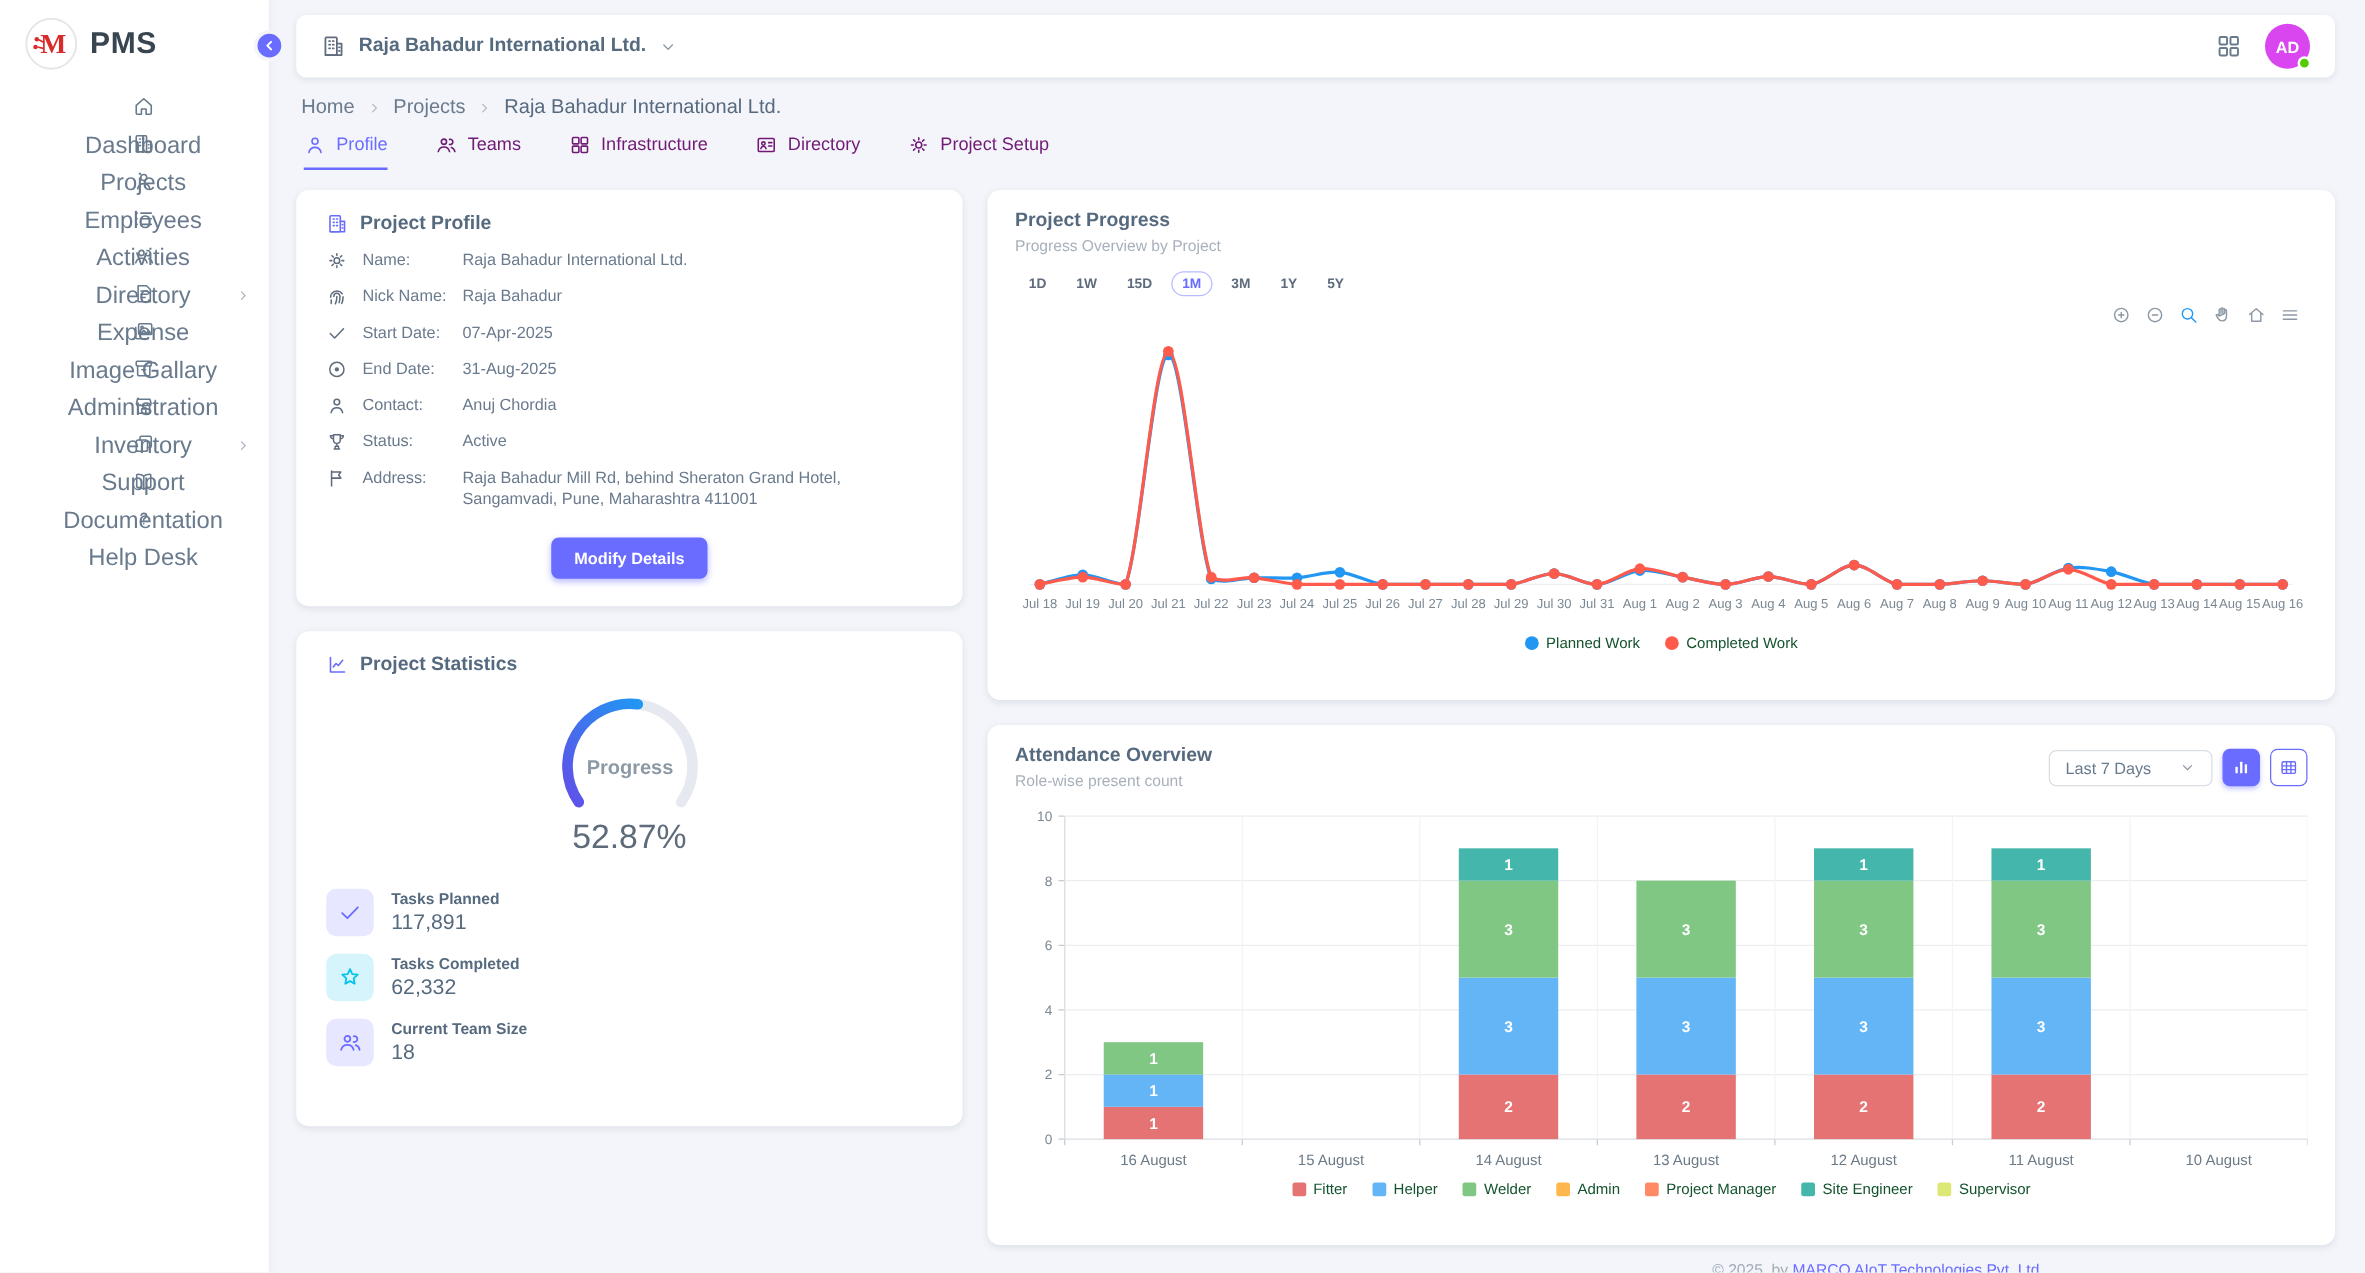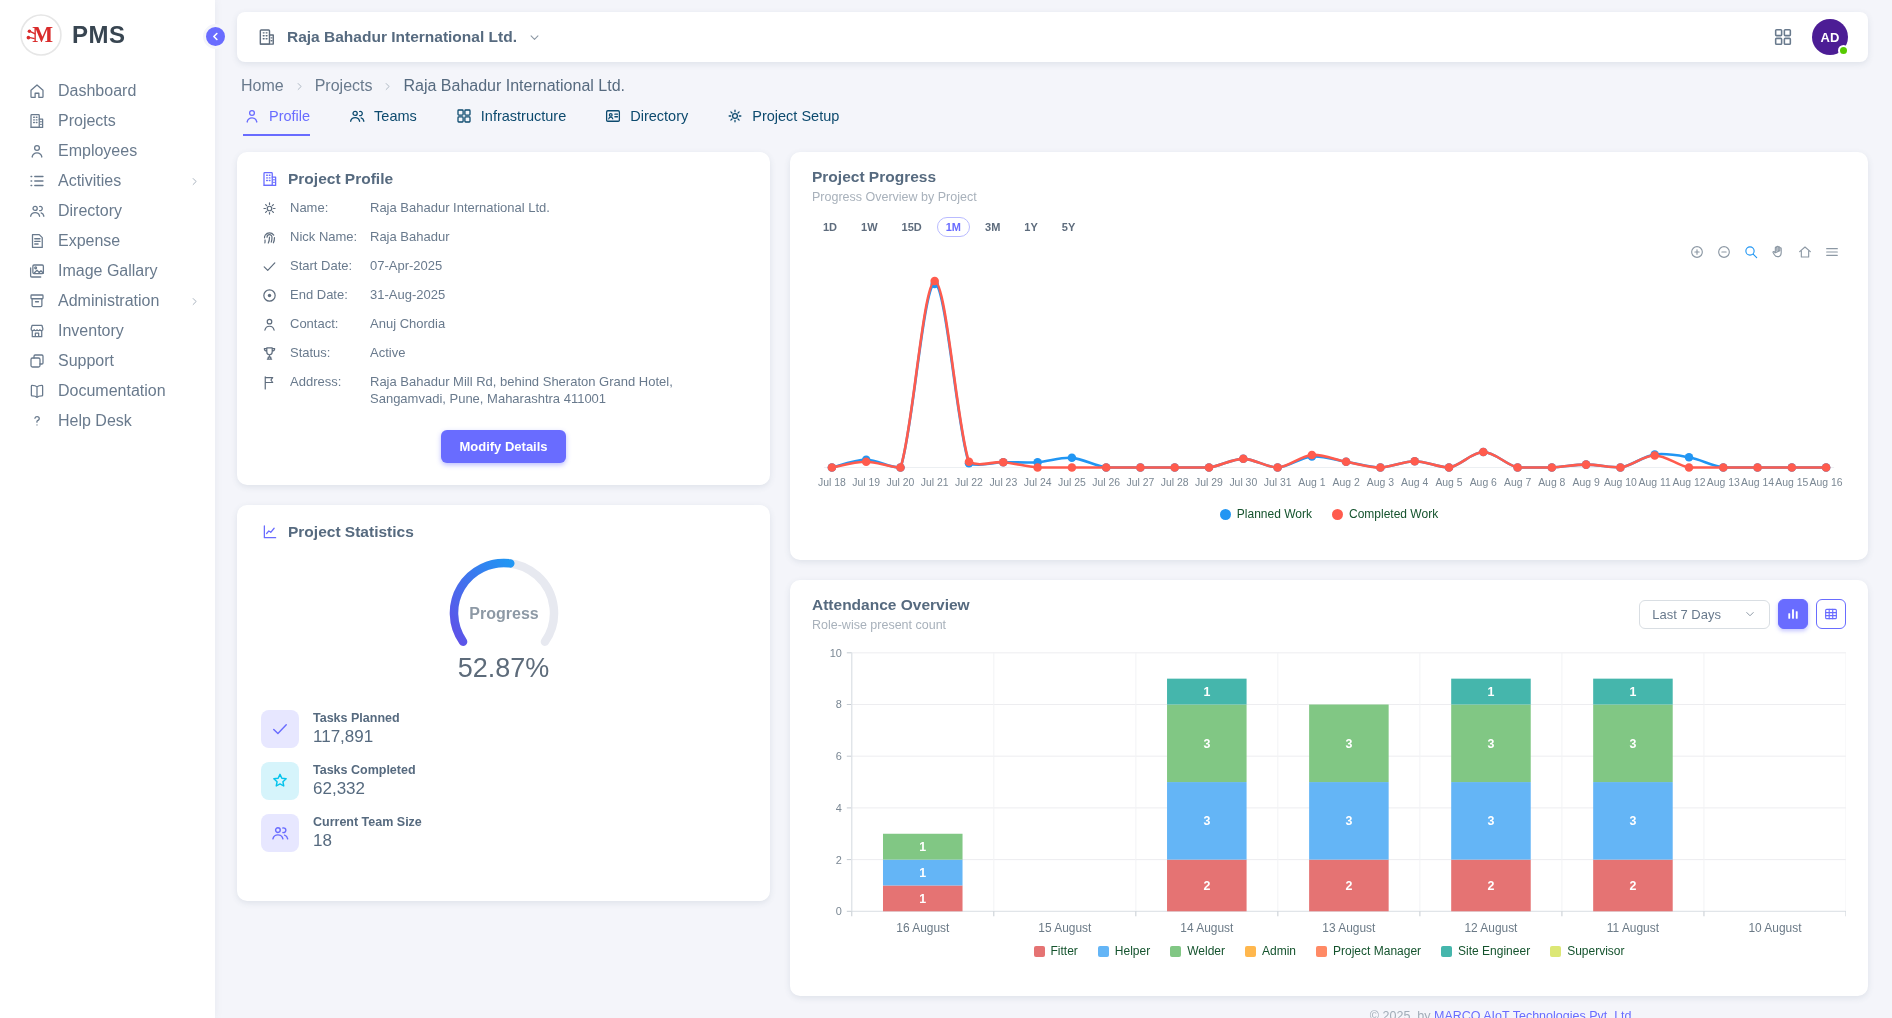--- a/index.html
+++ b/index.html
@@ -7,47 +7,47 @@
   body { font-family:"Liberation Sans", sans-serif; background:#f4f5fa; color:#566a7f; }
   .icon { display:inline-flex; align-items:center; justify-content:center; }
   .icon svg { width:100%; height:100%; }
 
   
   .sidebar { position:fixed; left:0; top:0; width:215px; height:1018px; background:#fff; box-shadow:0 0 8px rgba(67,89,113,.08); z-index:5; }
   .logo-row { display:flex; align-items:center; gap:10px; padding:14px 18px 10px 20px; cursor:pointer; }
   .logo-badge { width:42px; height:42px; }
   .logo-text { font-size:24px; font-weight:800; color:#384551; letter-spacing:.5px; }
   .nav { margin-top:10px; }
-  .nav-item { display:flex; align-items:center; gap:12px; height:30px; padding:0 14px 0 28px; color:#697a8d; font-size:16px; cursor:pointer; }
+  .nav-item { display:flex; align-items:center; gap:12px; height:30px; padding:0 14px 0 28px; color:#697a8d; font-size:19px; cursor:pointer;flex-direction:column; }
   .nav-item .ni { width:18px; height:18px; flex:0 0 18px; }
   .nav-item .chev { width:13px; height:13px; margin-left:auto; color:#a1acb8; }
 
   .collapse-btn { position:fixed; left:203px; top:24px; width:25px; height:25px; border-radius:50%; background:#696cff; border:3px solid #f4f5fa; display:flex; align-items:center; justify-content:center; cursor:pointer; z-index:9; padding:0; }
   .collapse-btn svg { width:13px; height:13px; stroke:#fff; }
 
   
   .main { margin-left:215px; padding:12px 24px 0 22px; position:relative; min-height:1018px; }
   .header-card { background:#fff; border-radius:8px; height:50px; display:flex; align-items:center; padding:0 20px; box-shadow:0 2px 6px rgba(67,89,113,.12); }
   .company-selector { display:flex; align-items:center; gap:10px; cursor:pointer; }
   .company-selector .bi { width:20px; height:20px; color:#5e6c7d; }
   .company-name { font-size:15.5px; font-weight:600; color:#566a7f; }
   .company-selector .cd { width:15px; height:15px; color:#8c98a4; }
   .header-right { margin-left:auto; display:flex; align-items:center; gap:18px; }
   .apps-btn { width:22px; height:22px; color:#697a8d; cursor:pointer; }
   .avatar-wrap { position:relative; cursor:pointer; }
-  .avatar { width:36px; height:36px; border-radius:50%; background:#4c1d95; color:#fff; font-size:13px; font-weight:700; display:flex; align-items:center; justify-content:center; }
+  .avatar { width:36px; height:36px; border-radius:50%; background:#d946ef; color:#fff; font-size:13px; font-weight:700; display:flex; align-items:center; justify-content:center; }
   .status-dot { position:absolute; right:-1px; bottom:-1px; width:11px; height:11px; border-radius:50%; background:#56ca00; border:2px solid #fff; }
 
   .breadcrumb { display:flex; align-items:center; gap:9px; font-size:16px; color:#697a8d; margin:15px 0 10px 4px; }
   .breadcrumb .sep { width:13px; height:13px; color:#a9b4bf; }
   .breadcrumb .crumb { cursor:pointer; }
   .breadcrumb .crumb.last { color:#566a7f; }
 
   .tabs { display:flex; gap:38px; margin:12px 0 16px 6px; }
-  .tab { display:flex; align-items:center; gap:8px; font-size:14.5px; color:#0c4a6e; padding-bottom:9px; cursor:pointer; border-bottom:2px solid transparent; }
+  .tab { display:flex; align-items:center; gap:8px; font-size:14.5px; color:#701a75; padding-bottom:9px; cursor:pointer; border-bottom:2px solid transparent; }
   .tab .ti { width:18px; height:18px; }
   .tab.active { color:#696cff; border-bottom-color:#696cff; }
 
   .content { display:grid; grid-template-columns:533px 1fr; gap:20px; align-items:start; }
   .col { display:flex; flex-direction:column; gap:20px; }
   .card { background:#fff; border-radius:10px; box-shadow:0 2px 6px rgba(67,89,113,.12); }
 
   
   .profile-card { padding:18px 24px 16px; min-height:303px; }
   .card-title-row { display:flex; align-items:center; gap:9px; }

